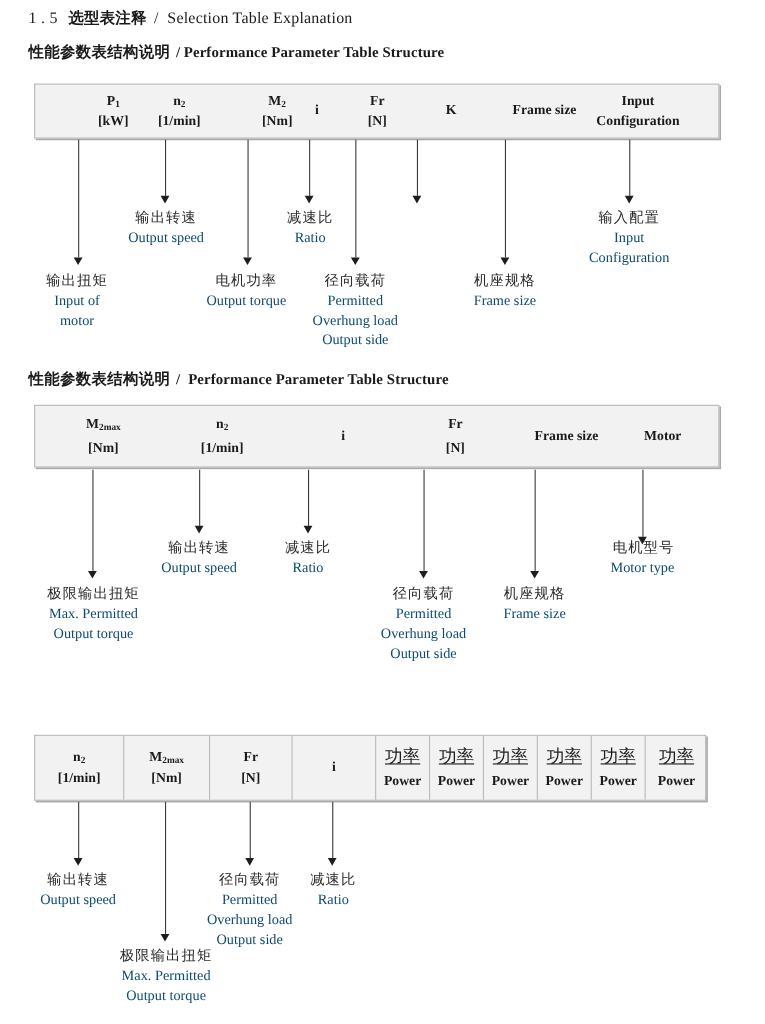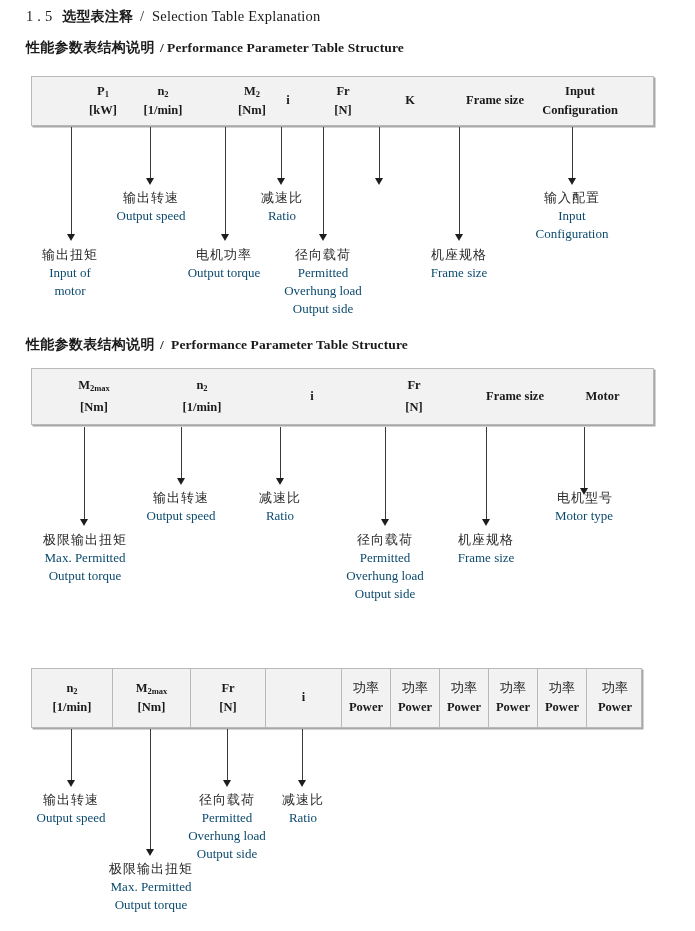--- a/index.html
+++ b/index.html
@@ -49,21 +49,21 @@
     flex-direction:column;
     align-items:center;
     justify-content:center;
     text-align:center;
     font-family:"Liberation Serif",serif;
     font-weight:bold;
     font-size:12.5px;
     line-height:1.55;
   }
   .cell.divided{border-right:1px solid #b9b9b9;}
-  .cell .cjk{font-family:"DejaVu Sans",sans-serif;font-weight:normal;font-size:13px;}
+  .cell .cjk{font-family:"DejaVu Sans",sans-serif;font-weight:normal;font-size:16px;text-decoration:underline;}
   .cell sub{font-size:8.5px;vertical-align:baseline;position:relative;top:2px;font-weight:bold;}
   .cell .l1,.cell .l2{display:block;white-space:nowrap;}
   .cell.stack-gap .l1{margin-bottom:3px;}
 
   
   .arrow{position:absolute;width:9px;}
   .arrow .stem{
     position:absolute;left:4px;top:0;width:1.2px;
     background:#3a3a3a;
   }

